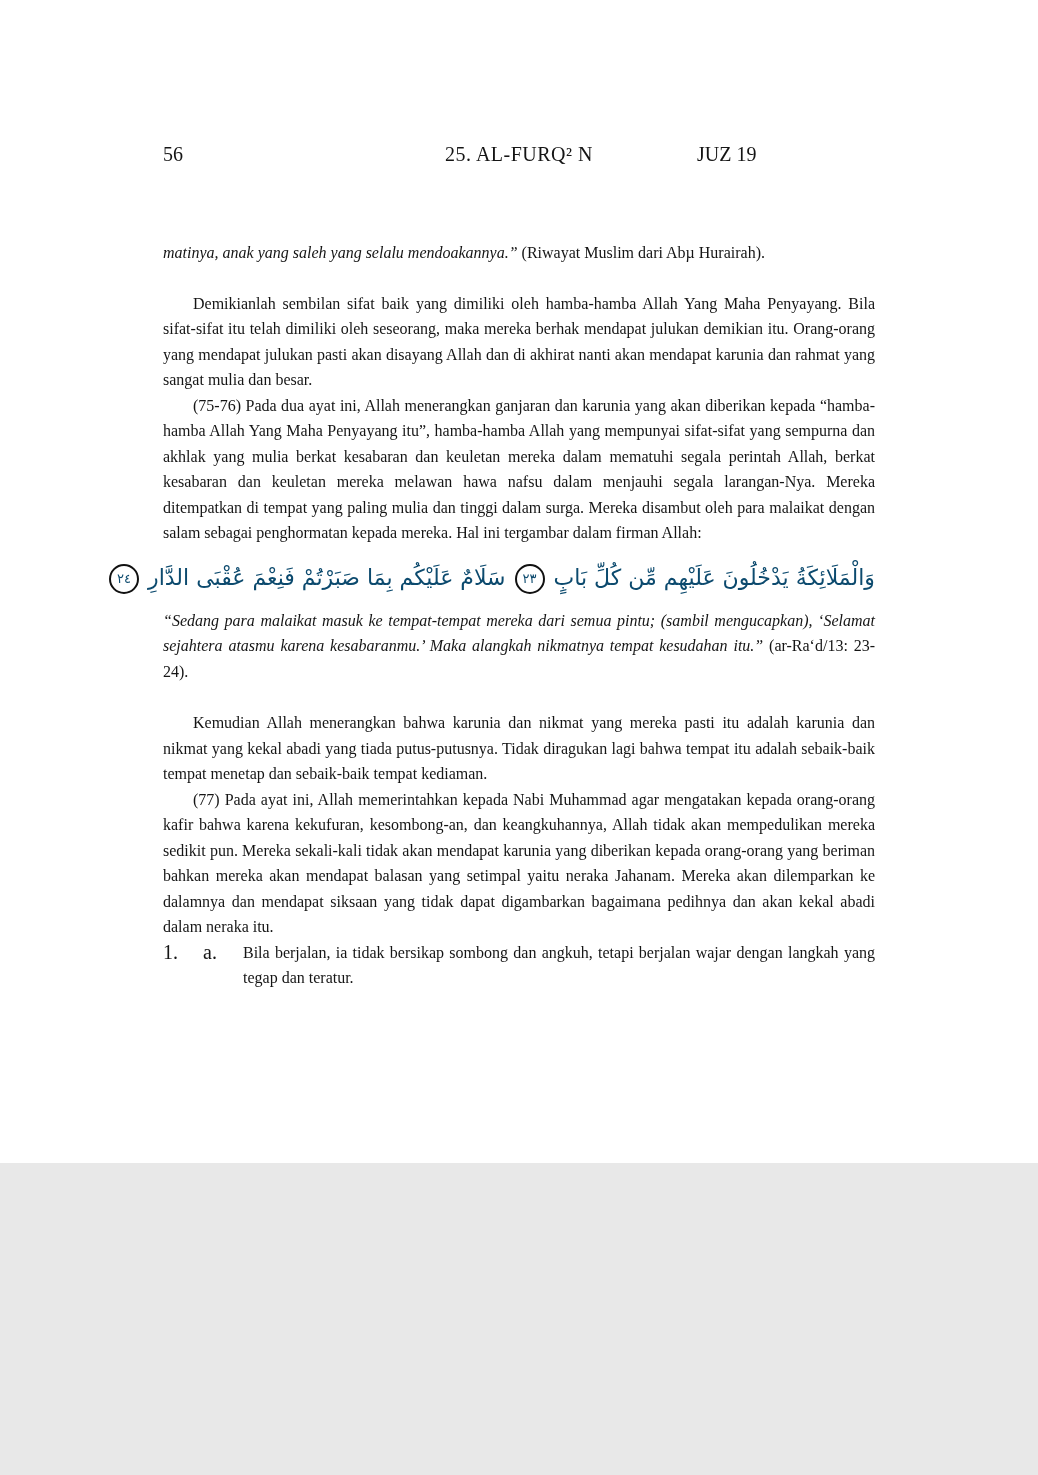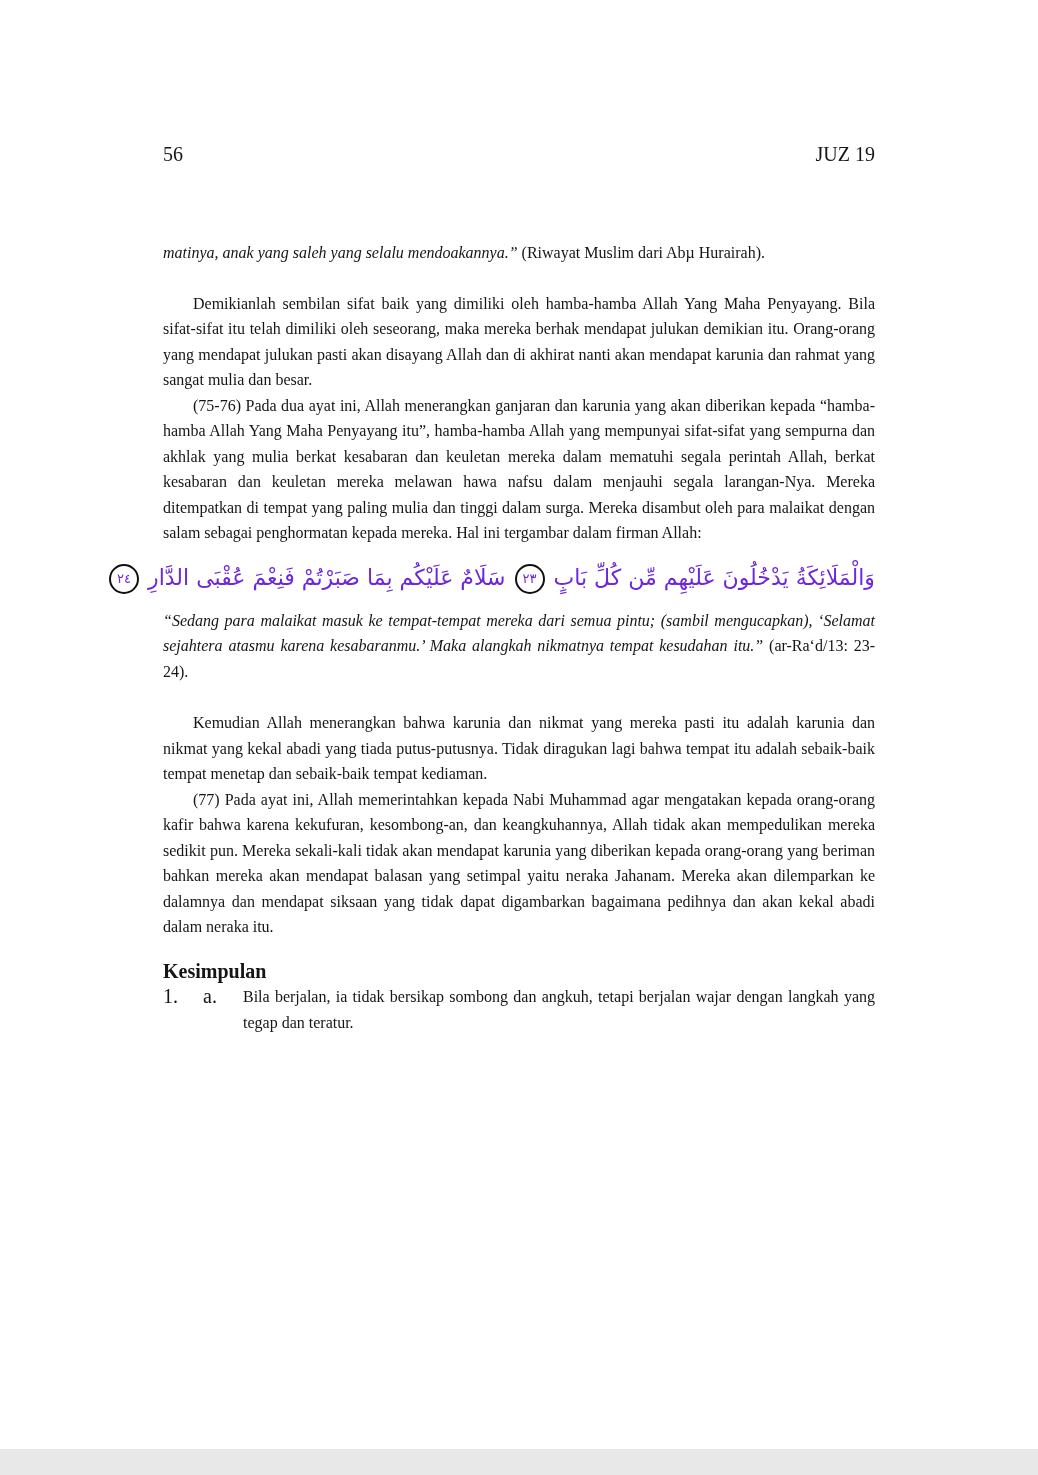--- a/index.html
+++ b/index.html
@@ -1,57 +1,57 @@
 <!DOCTYPE html>
 <html><head>
 <meta charset="utf-8">
 <style>
   html, body { margin: 0; padding: 0; background: #e8e8e8; }
   .page {
     width: 1038px;
-    height: 1449px;
+    height: 1163px;
     margin: 0 auto;
     background: #ffffff;
     box-sizing: border-box;
     padding: 142px 163px 60px 163px;
     font-family: "Liberation Serif", serif;
     color: #151515;
     overflow: hidden;
   }
   .running-head {
     display: flex;
     align-items: baseline;
     font-size: 20px;
     line-height: 24px;
     margin-bottom: 74px;
   }
   .running-head .left  { flex: 1; text-align: left; }
   .running-head .mid   { flex: 2; text-align: center; letter-spacing: 0.5px; }
-  .running-head .right { flex: 1; text-align: right; }
+  .running-head .right { flex: 1; }
 
   p, .item-text {
     margin: 0;
     font-size: 16px;
     line-height: 25.5px;
     text-align: justify;
   }
   .p-cont { margin-bottom: 25px; }
   .p-indent { text-indent: 30px; }
   em { font-style: italic; }
   .upright { font-style: normal; }
 
   .arabic-line {
     direction: rtl;
     text-align: center;
     white-space: nowrap;
     font-family: "DejaVu Sans", sans-serif;
     font-size: 22px;
     line-height: 1.0;
     margin: 18px 0 14px 0;
-    color: #6d28d9;
+    color: #0c4a6e;
   }
   .verse-num {
     display: inline-flex;
     align-items: center;
     justify-content: center;
     width: 30px;
     height: 30px;
     border: 2px solid #111;
     border-radius: 50%;
     font-size: 13px;
@@ -77,38 +77,38 @@
   .list-body { flex: 1; }
   .sub-row { display: flex; margin-left: 40px; }
 </style>
 </head>
 <body>
 
 <div class="page">
 
   <div class="running-head">
     <span class="left">56</span>
+    <span class="mid">25. AL-FURQ² N</span>
     <span class="right">JUZ 19</span>
   </div>
 
   <p class="p-cont"><em>matinya, anak yang saleh yang selalu mendoakannya.”</em><span class="upright"> (Riwayat Muslim dari Abµ Hurairah).</span></p>
 
   <p class="p-indent">Demikianlah sembilan sifat baik yang dimiliki oleh hamba-hamba Allah Yang Maha Penyayang. Bila sifat-sifat itu telah dimiliki oleh seseorang, maka mereka berhak mendapat julukan demikian itu. Orang-orang yang mendapat julukan pasti akan disayang Allah dan di akhirat nanti akan mendapat karunia dan rahmat yang sangat mulia dan besar.</p>
 
   <p class="p-indent">(75-76) Pada dua ayat ini, Allah menerangkan ganjaran dan karunia yang akan diberikan kepada “hamba-hamba Allah Yang Maha Penyayang itu”, hamba-hamba Allah yang mempunyai sifat-sifat yang sempurna dan akhlak yang mulia berkat kesabaran dan keuletan mereka dalam mematuhi segala perintah Allah, berkat kesabaran dan keuletan mereka melawan hawa nafsu dalam menjauhi segala larangan-Nya. Mereka ditempatkan di tempat yang paling mulia dan tinggi dalam surga. Mereka disambut oleh para malaikat dengan salam sebagai penghormatan kepada mereka. Hal ini tergambar dalam firman Allah:</p>
 
   <div class="arabic-line"><span>وَالْمَلَائِكَةُ يَدْخُلُونَ عَلَيْهِم مِّن كُلِّ بَابٍ</span><span class="verse-num">٢٣</span><span>سَلَامٌ عَلَيْكُم بِمَا صَبَرْتُمْ فَنِعْمَ عُقْبَى الدَّارِ</span><span class="verse-num">٢٤</span></div>
 
   <p class="translation"><em>“Sedang para malaikat masuk ke tempat-tempat mereka dari semua pintu; (sambil mengucapkan), ‘Selamat sejahtera atasmu karena kesabaranmu.’ Maka alangkah nikmatnya tempat kesudahan itu.”</em><span class="upright"> (ar-Ra‘d/13: 23-24).</span></p>
 
   <p class="p-indent">Kemudian Allah menerangkan bahwa karunia dan nikmat yang mereka pasti itu adalah karunia dan nikmat yang kekal abadi yang tiada putus-putusnya. Tidak diragukan lagi bahwa tempat itu adalah sebaik-baik tempat menetap dan sebaik-baik tempat kediaman.</p>
 
   <p class="p-indent">(77) Pada ayat ini, Allah memerintahkan kepada Nabi Muhammad agar mengatakan kepada orang-orang kafir bahwa karena kekufuran, kesombong-an, dan keangkuhannya, Allah tidak akan mempedulikan mereka sedikit pun. Mereka sekali-kali tidak akan mendapat karunia yang diberikan kepada orang-orang yang beriman bahkan mereka akan mendapat balasan yang setimpal yaitu neraka Jahanam. Mereka akan dilemparkan ke dalamnya dan mendapat siksaan yang tidak dapat digambarkan bagaimana pedihnya dan akan kekal abadi dalam neraka itu.</p>
 
-  <h2 class="section-heading">Kesimpulan</h2>
 
   <div class="list-row">
     <span class="list-marker">1.</span>
     <div class="list-body">
       <div class="sub-row" style="margin-left:0;">
         <span class="list-marker">a.</span>
         <div class="item-text">Bila berjalan, ia tidak bersikap sombong dan angkuh, tetapi berjalan wajar dengan langkah yang tegap dan teratur.</div>
       </div>
     </div>
   </div>

